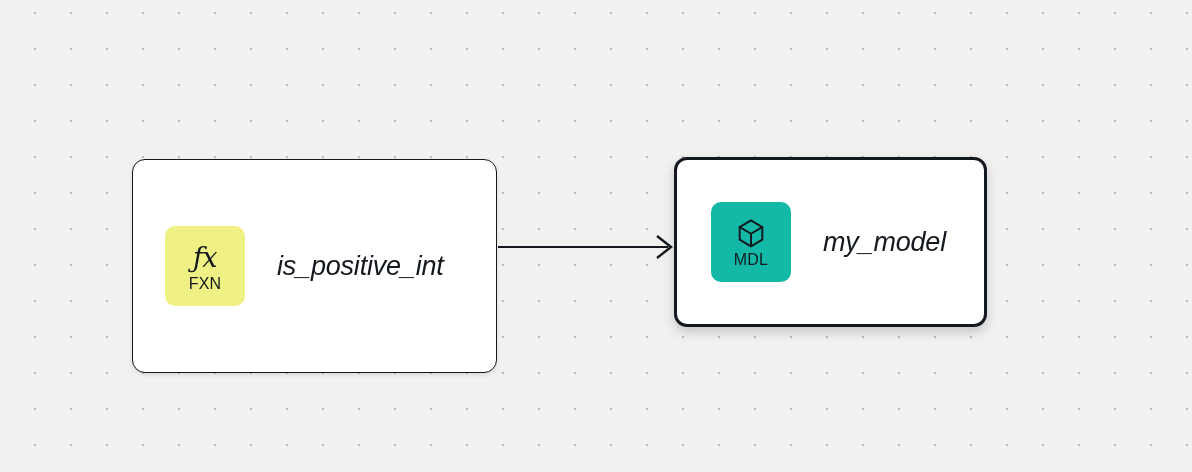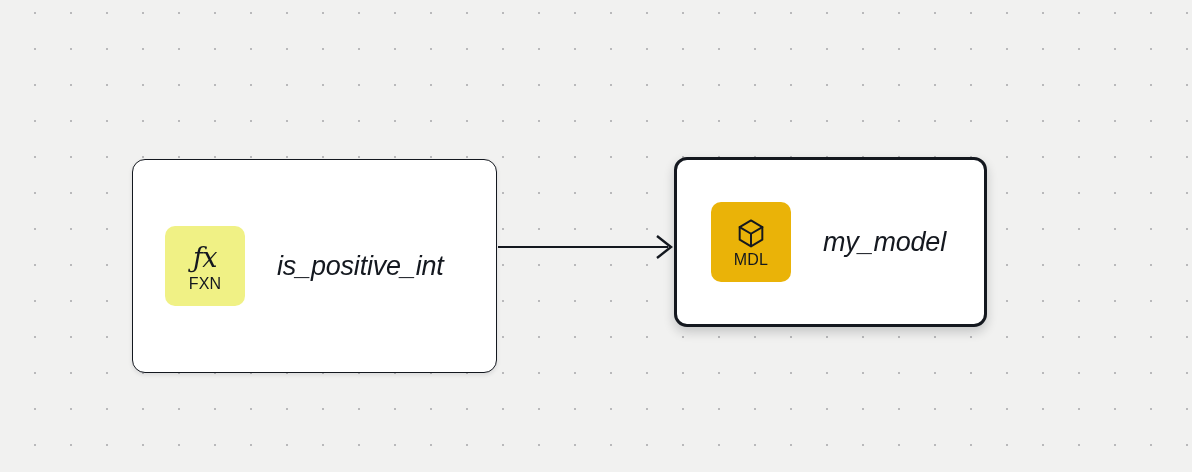--- a/index.html
+++ b/index.html
@@ -71,21 +71,21 @@
     justify-content: center;
     gap: 1px;
   }
 
   .badge--fxn {
     background: #f0f185;
     margin-left: 32px;
   }
 
   .badge--mdl {
-    background: #eab308;
+    background: #14b8a6;
     margin-left: 34px;
   }
 
   .badge-glyph {
     display: flex;
     align-items: center;
     justify-content: center;
     height: 34px;
     color: #14181f;
   }

